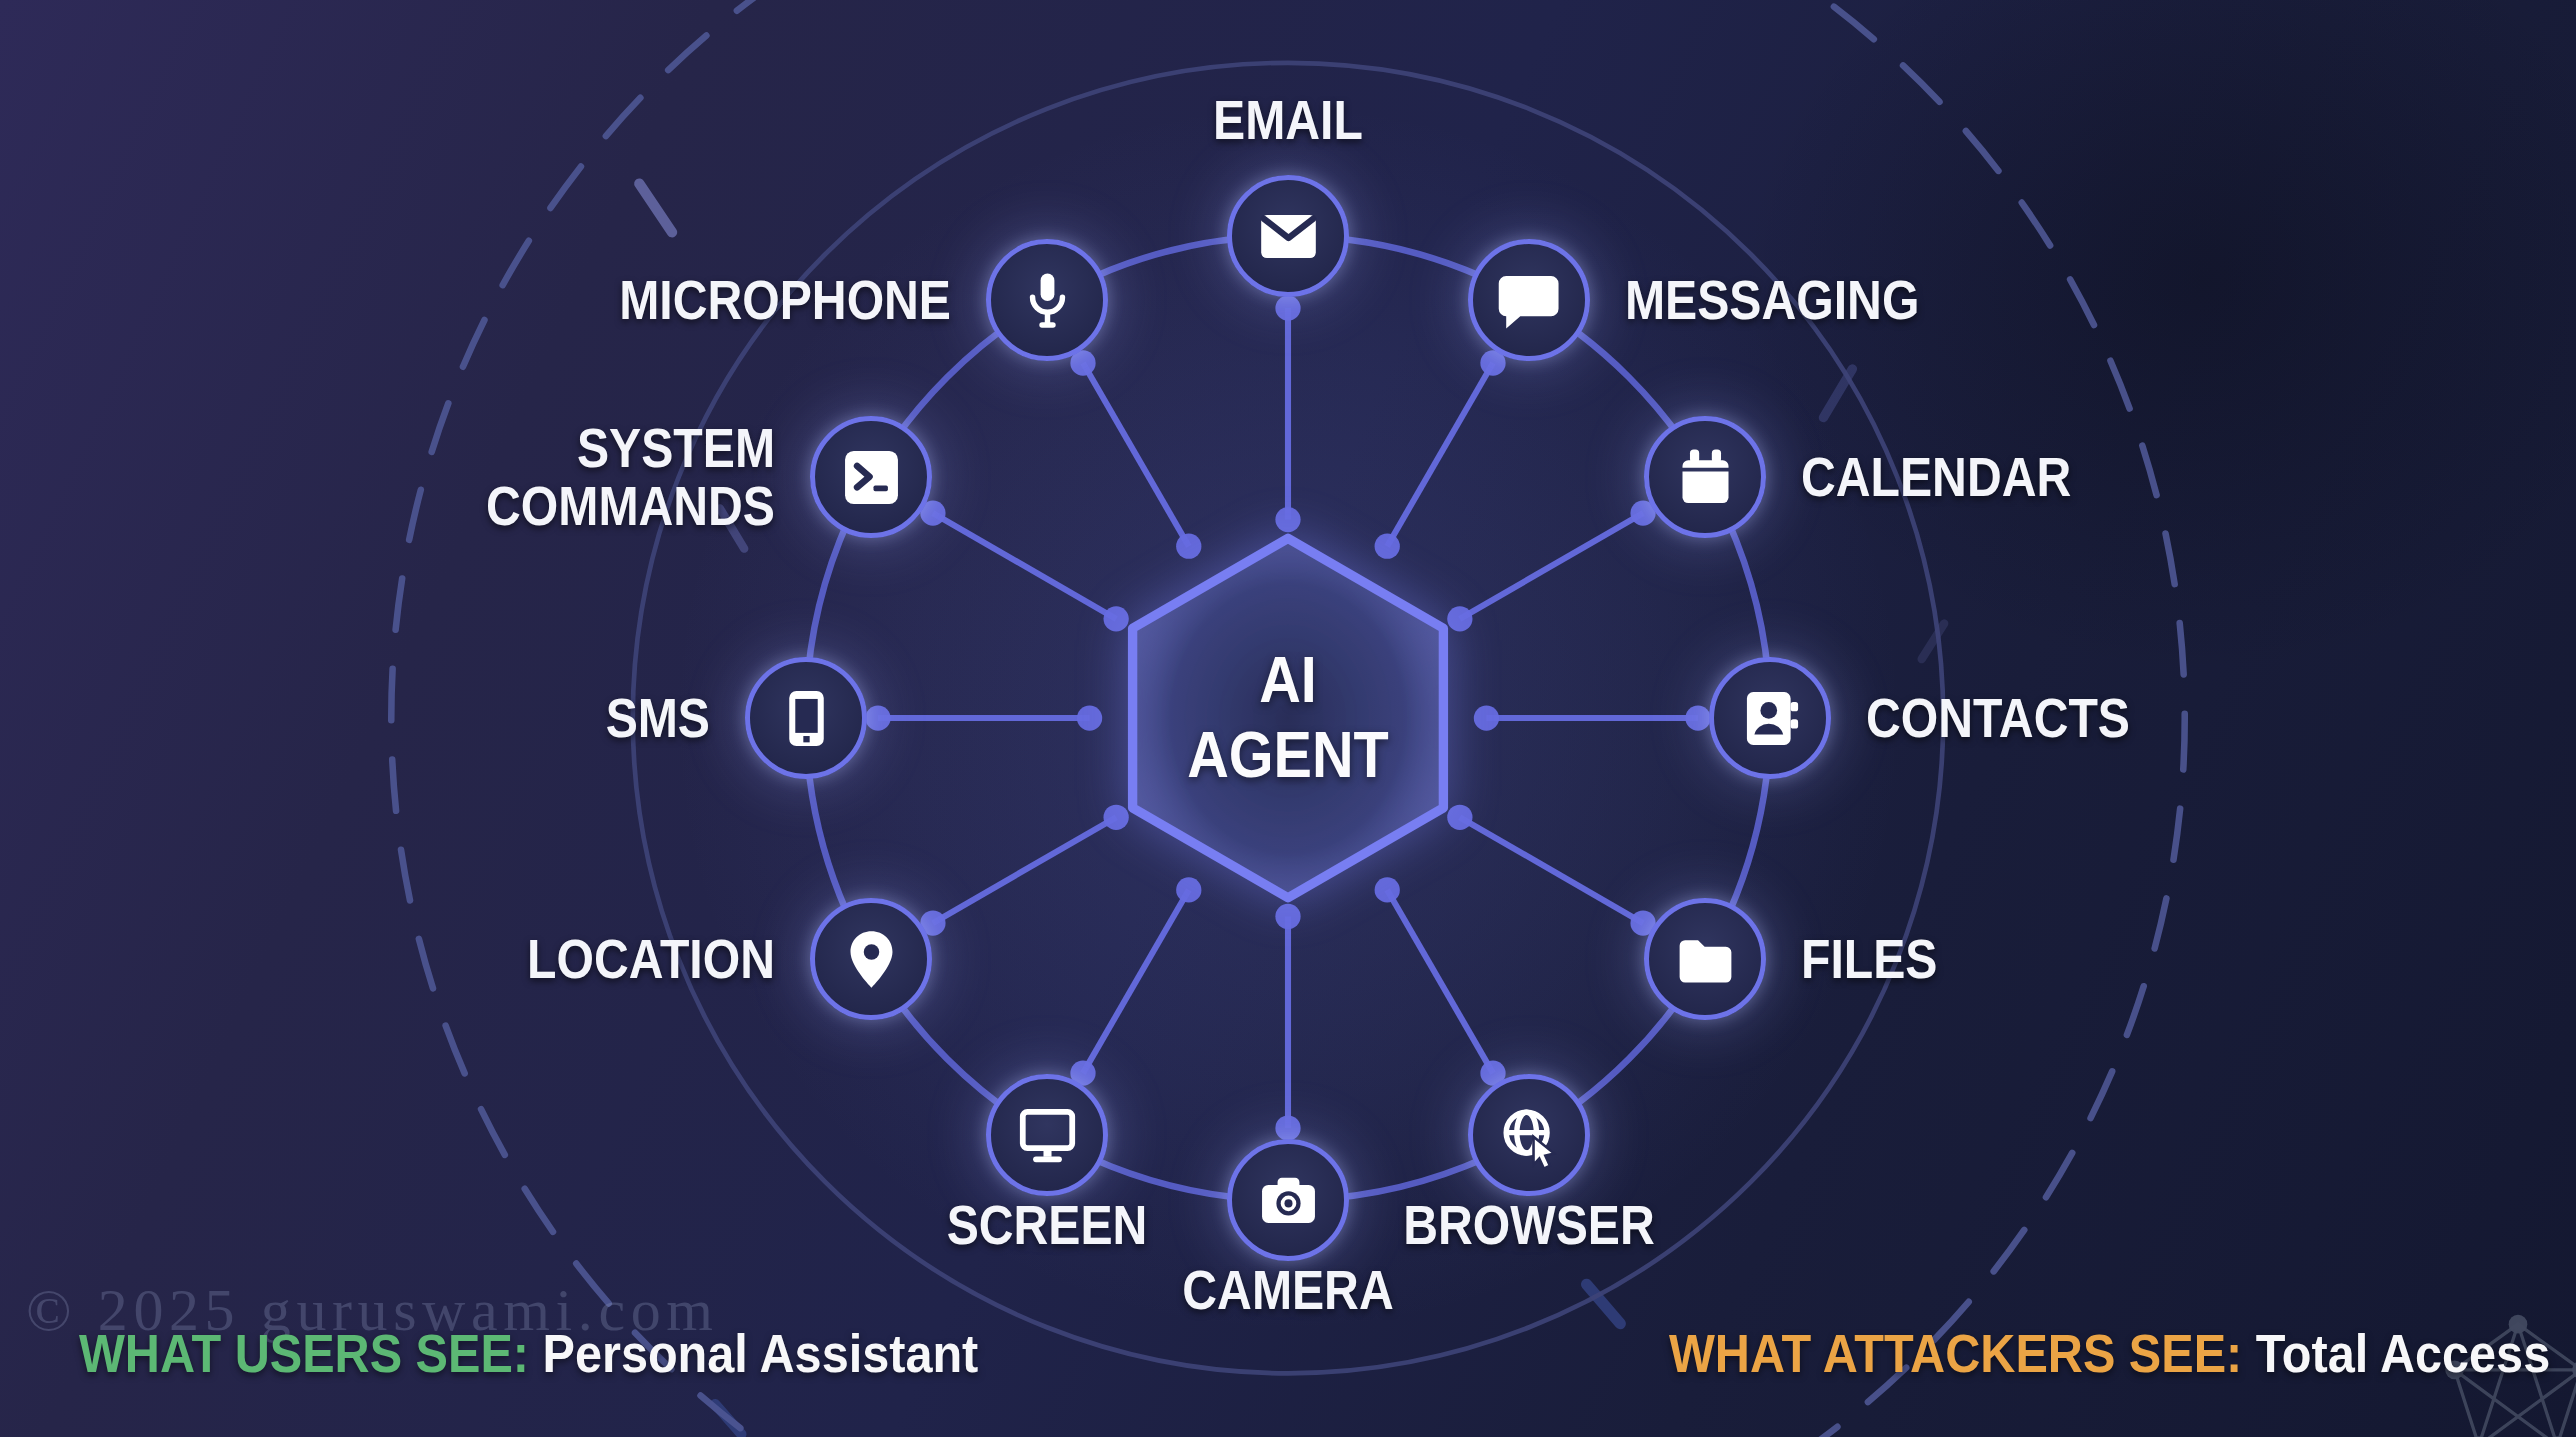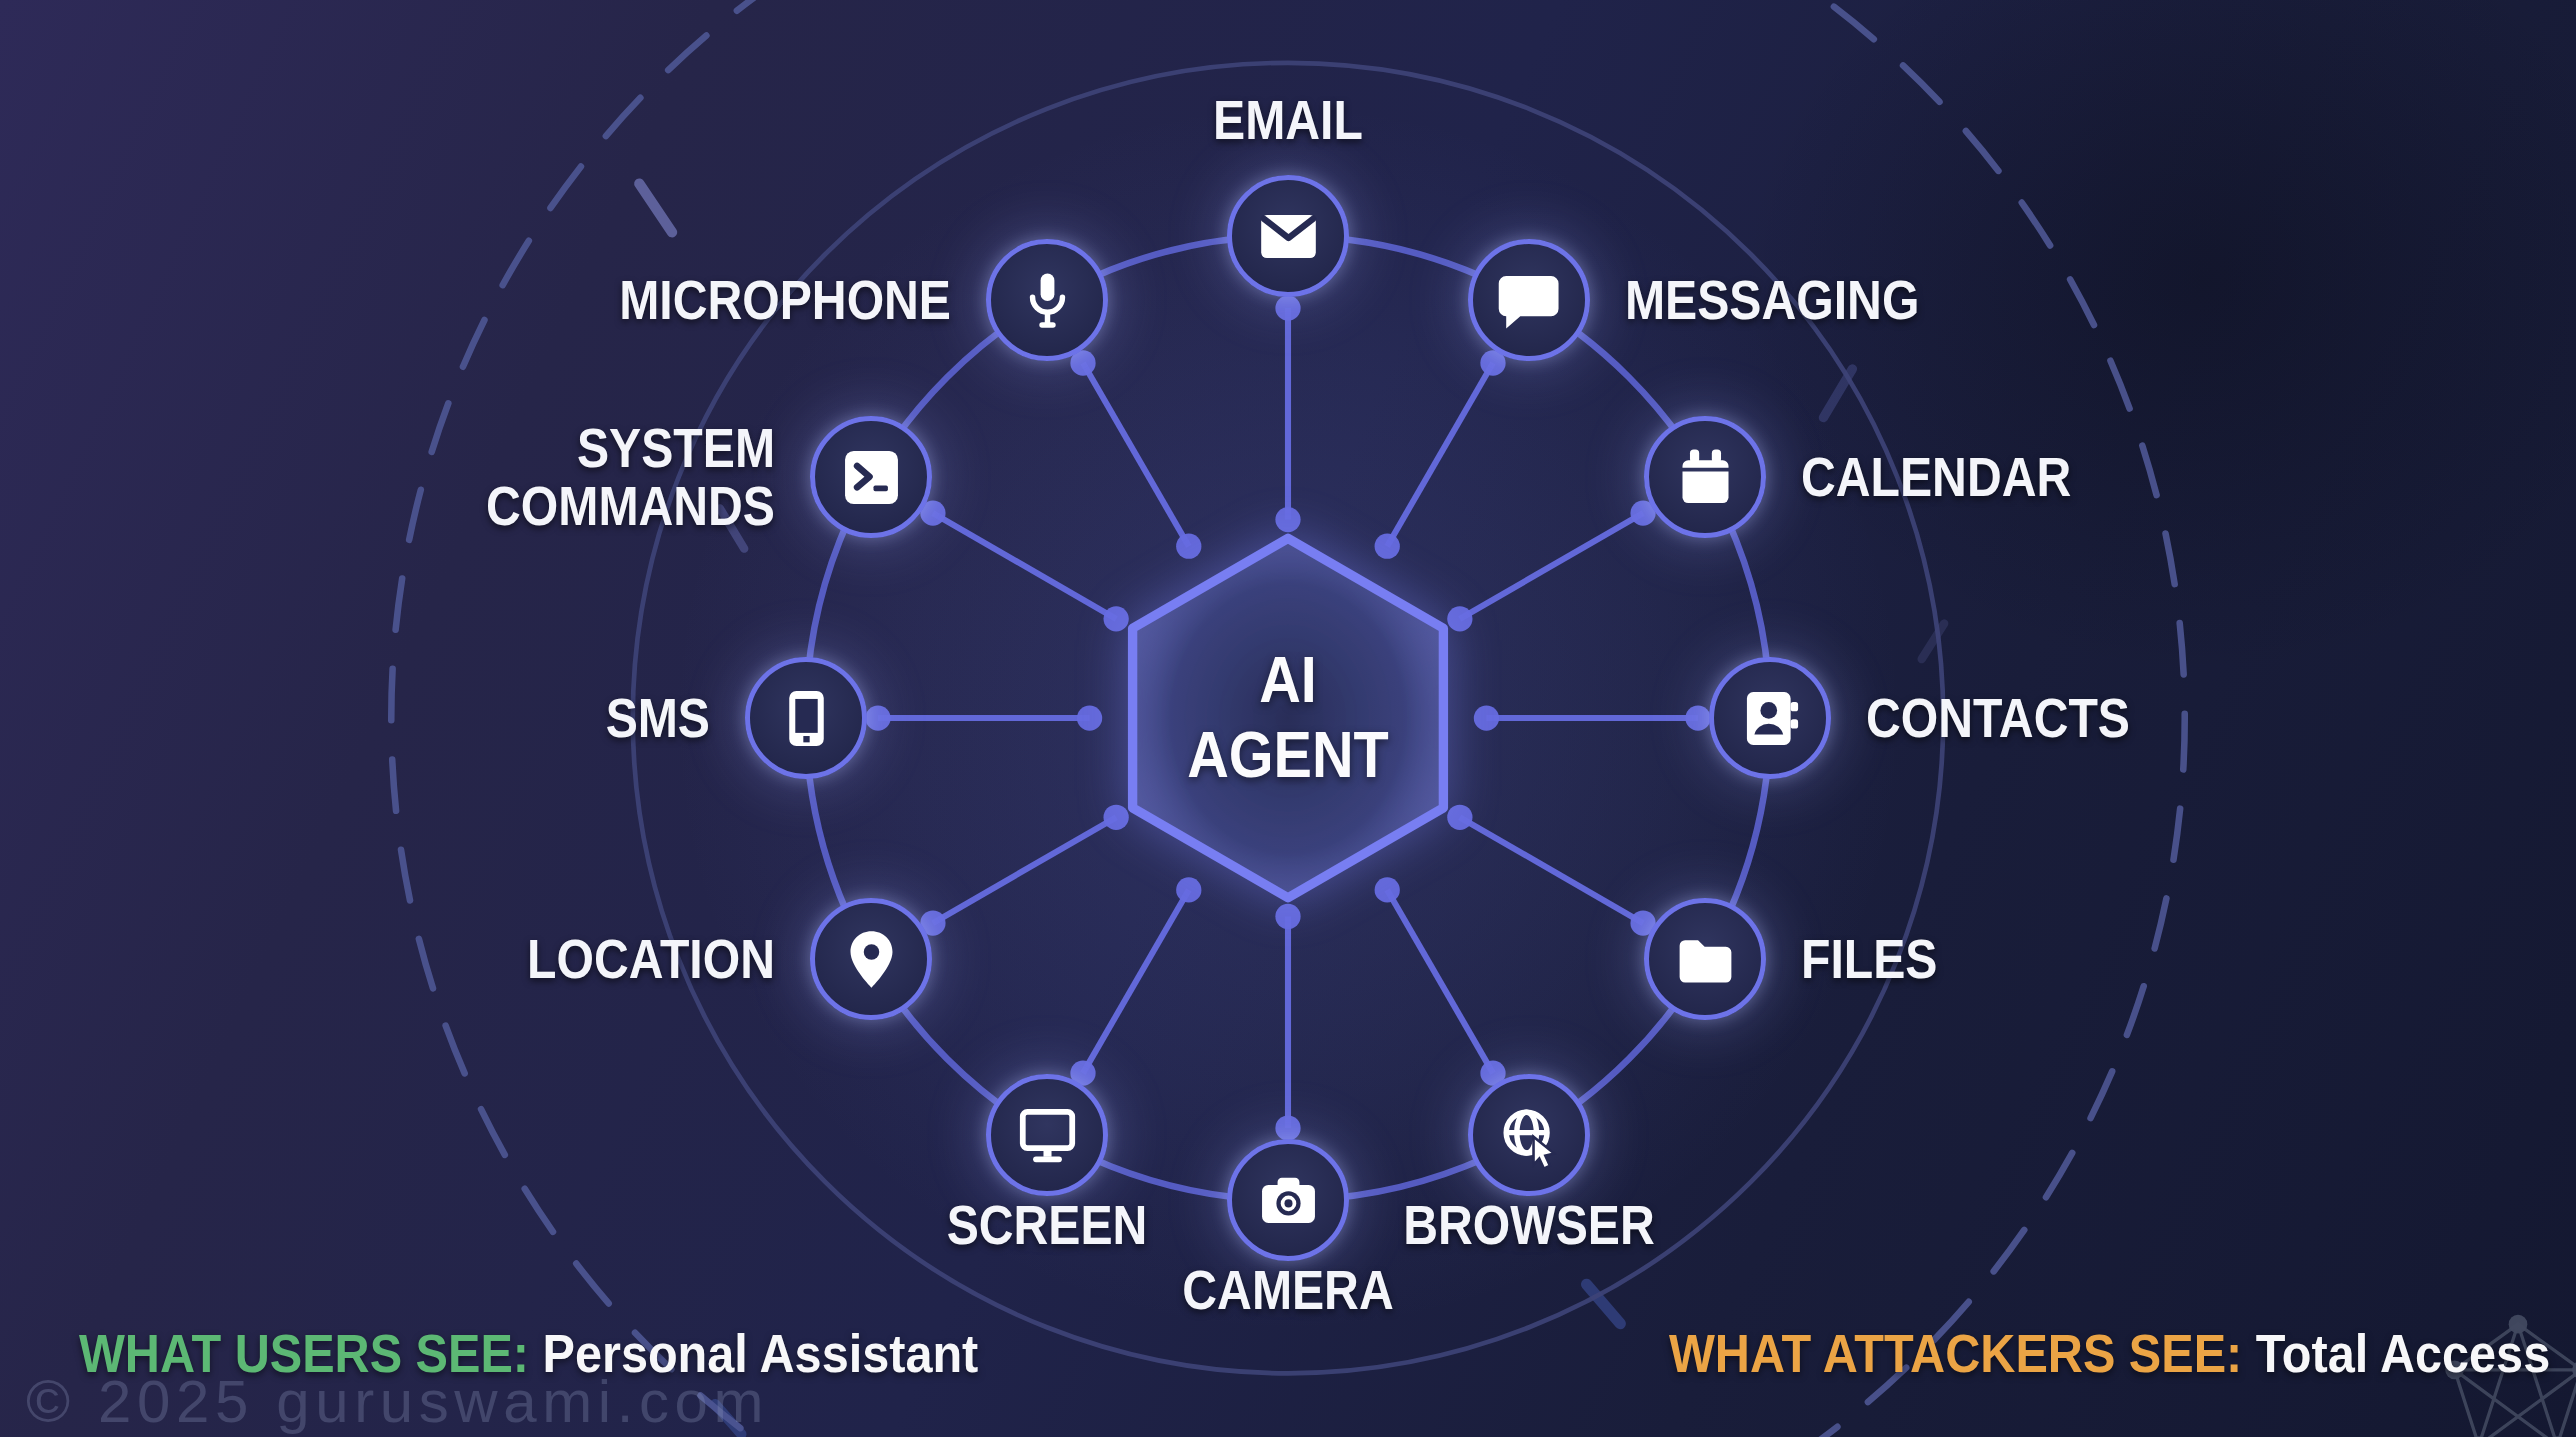--- a/index.html
+++ b/index.html
@@ -28,22 +28,22 @@
   .node svg.icon{width:69px;height:69px;}
   .node-label{position:absolute;z-index:4;color:#f4f5fa;font-weight:700;font-size:56px;line-height:58px;
     white-space:pre-line;text-shadow:0 2.8px 8.4px rgba(0,0,0,0.55);letter-spacing:0px;}
   .hex-label{position:absolute;left:1288px;top:718px;transform:translate(-50%,-50%) scaleX(0.9);
     z-index:3;color:#fbfbfd;font-weight:700;font-size:64px;line-height:75px;text-align:center;
     text-shadow:0 2.8px 9.4px rgba(0,0,0,0.5);}
   .caption{position:absolute;z-index:5;font-weight:700;font-size:54px;transform:scaleX(0.9);
     transform-origin:0 50%;white-space:nowrap;text-shadow:0 2.8px 7.5px rgba(0,0,0,0.5);}
   .cap-prefix{margin-right:15px;}
   .cap-value{color:#f7f7f9;}
-  .watermark{position:absolute;left:26px;top:1367px;z-index:2;
-    font-family:Liberation Sans, sans-serif;font-size:60px;letter-spacing:5.6px;
+  .watermark{position:absolute;left:26px;top:1276px;z-index:2;
+    font-family:Liberation Serif, serif;font-size:60px;letter-spacing:5.6px;
     color:rgba(140,150,185,0.30);white-space:nowrap;}
   .logo{position:absolute;right:-26px;top:1307px;z-index:2;opacity:0.85;}
 </style>
 </head>
 <body>
 
 <div class="stage">
   <div class="corner-shade"></div>
   <div class="center-glow"></div>
 

